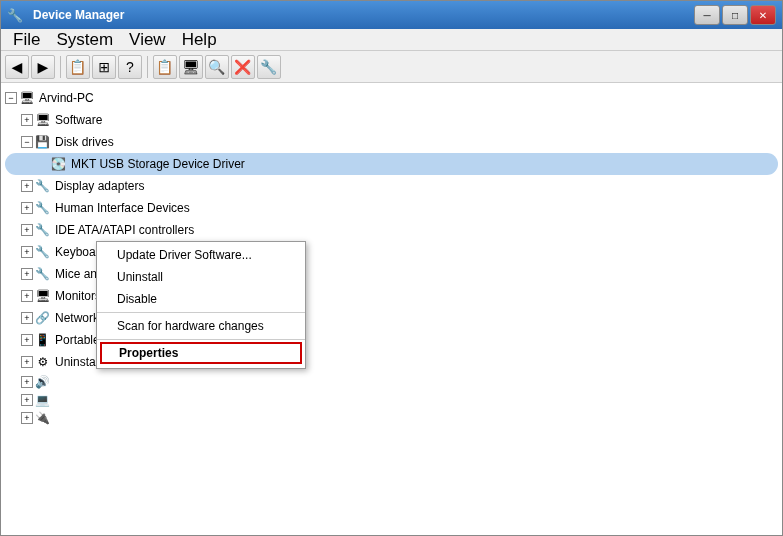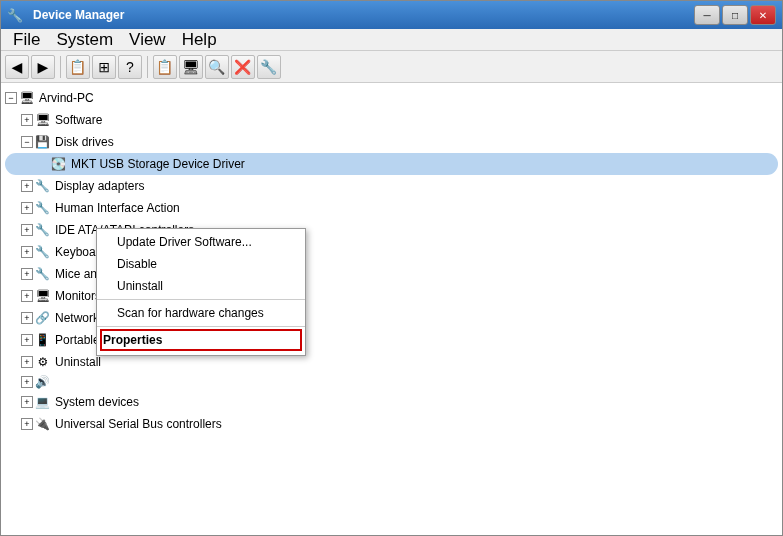--- a/index.html
+++ b/index.html
@@ -173,38 +173,38 @@
     .icon-usb::before { content: '🔌'; font-size: 12px; }
     .icon-hdd::before { content: '💽'; font-size: 12px; }
 
     
     .tb-icon { font-size: 14px; }
 
     
     .context-menu {
       position: absolute;
       left: 95px;
-      top: 145px;
+      top: 158px;
       background: white;
       border: 1px solid #999;
       box-shadow: 2px 2px 6px rgba(0,0,0,0.3);
       width: 210px;
       z-index: 100;
       padding: 2px 0;
     }
     .ctx-item {
       padding: 4px 20px;
       cursor: pointer;
       font-size: 12px;
     }
     .ctx-item.highlighted {
       font-weight: bold;
       border: 2px solid #cc0000;
       margin: 2px 3px;
-      padding: 2px 1px;
+      padding: 2px 17px;
     }
     .ctx-sep {
       height: 1px;
       background: #ccc;
       margin: 2px 0;
     }
 
     .selected-row {
       background: #b8d4f0;
     }
@@ -309,21 +309,21 @@
         <span class="indent" style="width:16px"></span>
         <span class="expand-btn">+</span>
         <span class="tree-icon icon-device"></span>
         <span class="tree-label">Display adapters</span>
       </div>
 
       <div class="tree-item">
         <span class="indent" style="width:16px"></span>
         <span class="expand-btn">+</span>
         <span class="tree-icon icon-device"></span>
-        <span class="tree-label">Human Interface Action</span>
+        <span class="tree-label">Human Interface Devices</span>
       </div>
 
       <div class="tree-item">
         <span class="indent" style="width:16px"></span>
         <span class="expand-btn">+</span>
         <span class="tree-icon icon-device"></span>
         <span class="tree-label">IDE ATA/ATAPI controllers</span>
       </div>
 
       <div class="tree-item">
@@ -371,34 +371,32 @@
       <div class="tree-item">
         <span class="indent" style="width:16px"></span>
         <span class="expand-btn">+</span>
         <span class="tree-icon icon-sound"></span>
       </div>
 
       <div class="tree-item">
         <span class="indent" style="width:16px"></span>
         <span class="expand-btn">+</span>
         <span class="tree-icon icon-system"></span>
-        <span class="tree-label">System devices</span>
       </div>
 
       <div class="tree-item">
         <span class="indent" style="width:16px"></span>
         <span class="expand-btn">+</span>
         <span class="tree-icon icon-usb"></span>
-        <span class="tree-label">Universal Serial Bus controllers</span>
       </div>
     </div>
 
     <div class="context-menu">
       <div class="ctx-item">Update Driver Software...</div>
+      <div class="ctx-item">Uninstall</div>
       <div class="ctx-item">Disable</div>
-      <div class="ctx-item">Uninstall</div>
       <div class="ctx-sep"></div>
       <div class="ctx-item">Scan for hardware changes</div>
       <div class="ctx-sep"></div>
       <div class="ctx-item highlighted">Properties</div>
     </div>
   </div>
 </div>
 
 </body></html>

